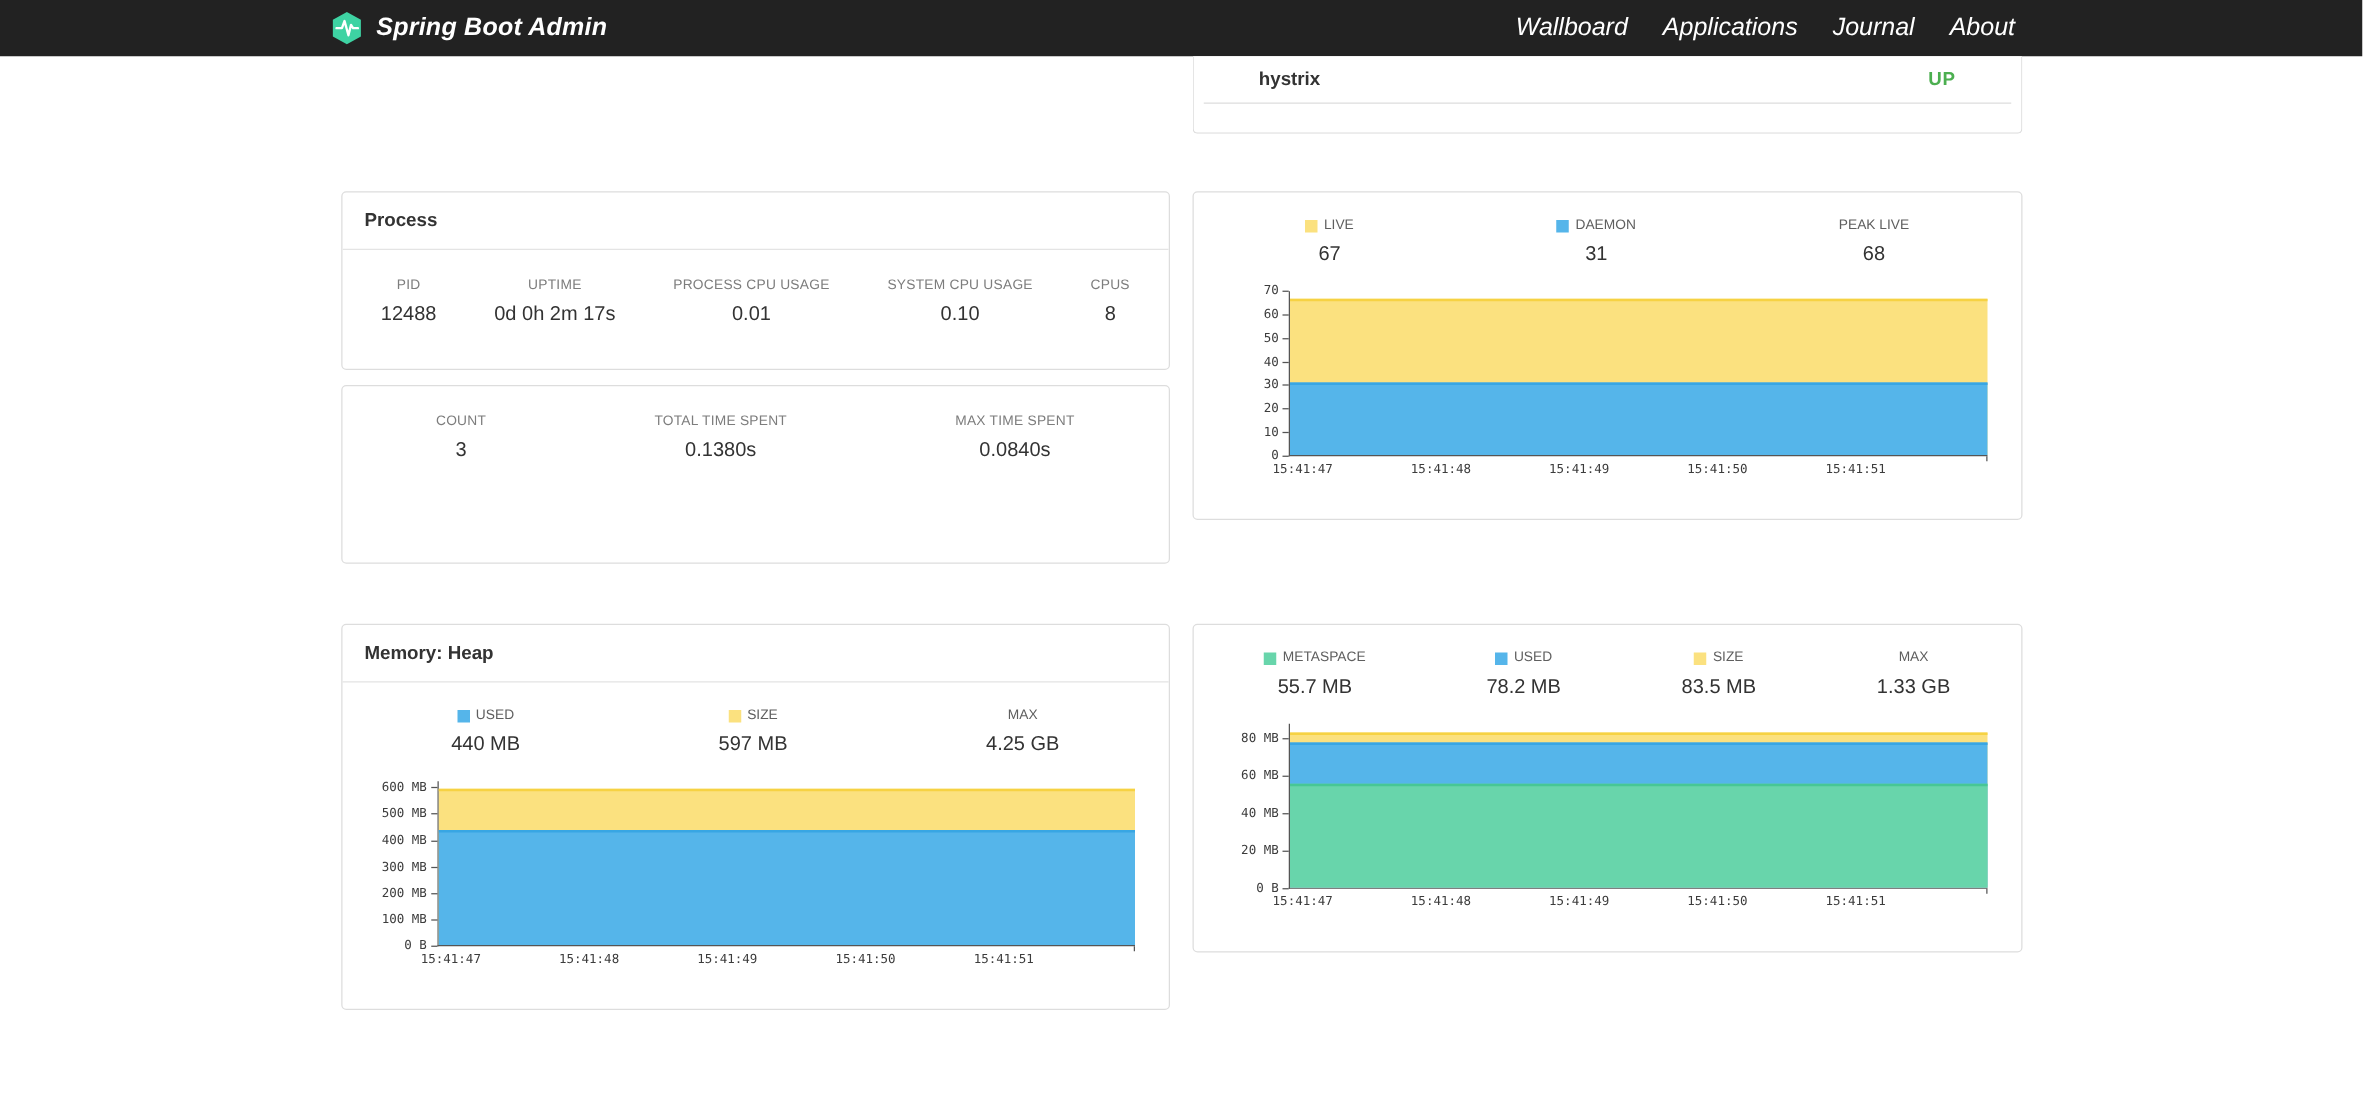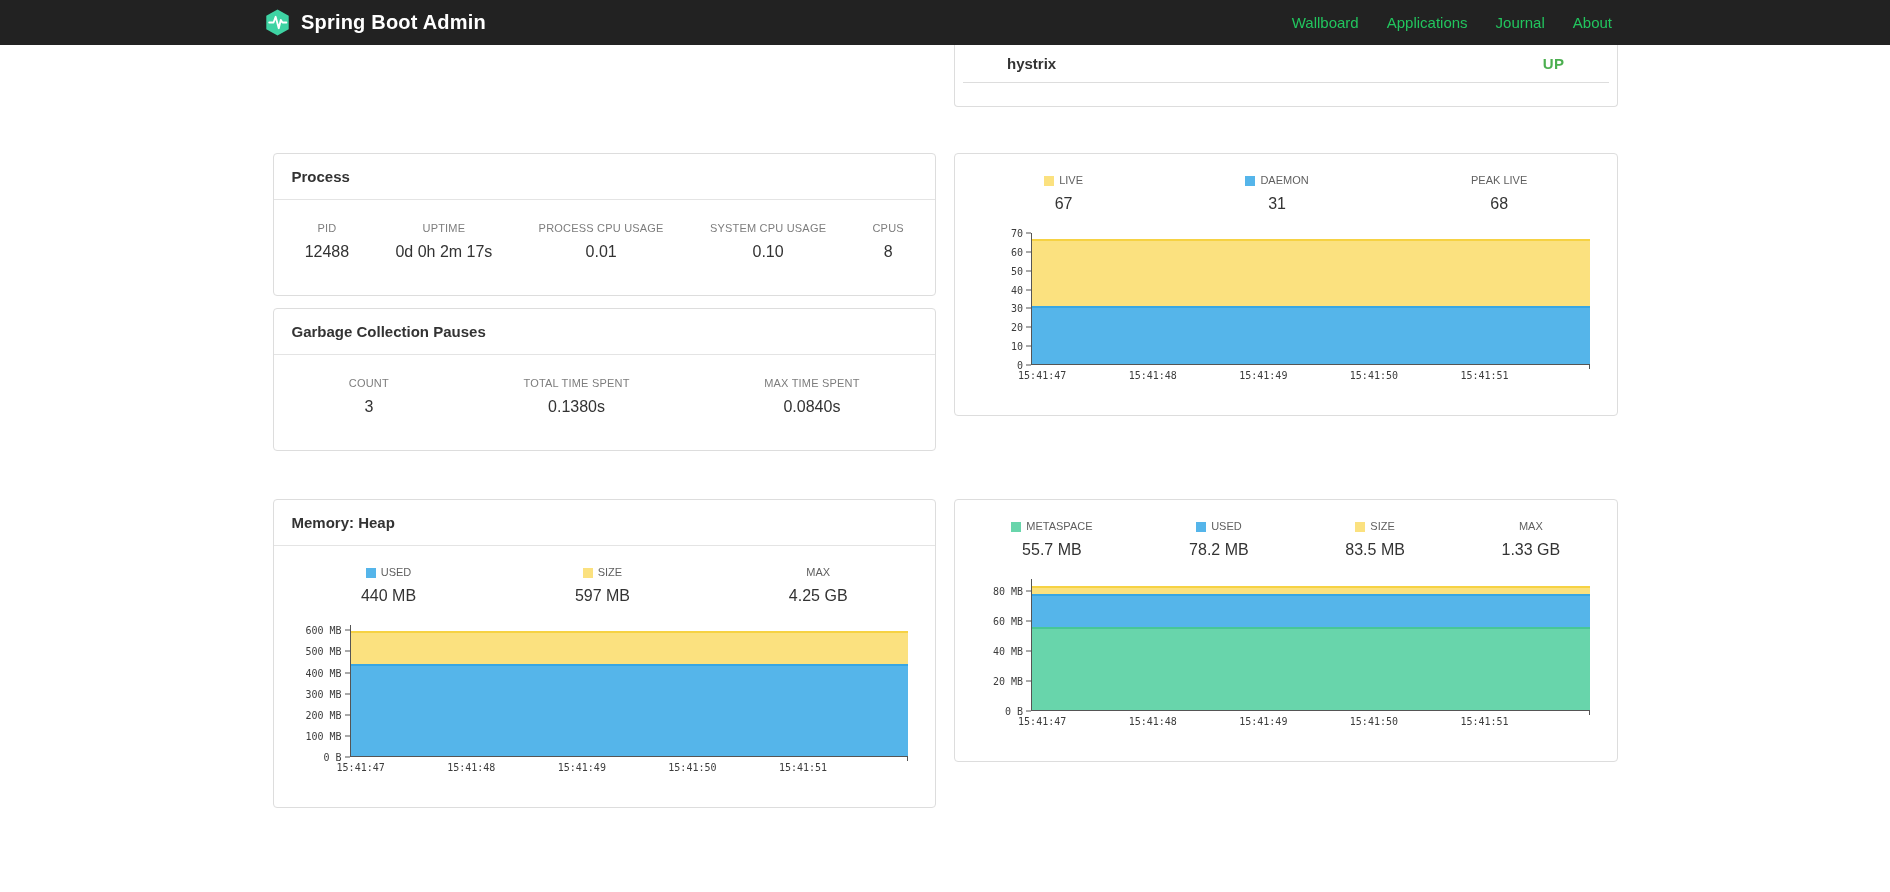--- a/index.html
+++ b/index.html
@@ -3,27 +3,27 @@
 <meta charset="utf-8">
 <style>
   * { box-sizing: border-box; margin: 0; padding: 0; }
   html, body { width: 1890px; height: 892px; overflow: hidden; }
   body {
     font-family: "Liberation Sans", "DejaVu Sans", sans-serif;
     color: #333; background: #fff;
   }
 
   
-  .navbar { height: 45px; background: #222; }
+  .navbar { height: 45px; background: #222; font-style: italic; }
   .navbar-inner { width: 1362px; height: 100%; margin: 0 auto; display: flex; align-items: center; }
   .brand { display: flex; align-items: center; gap: 10px; cursor: pointer; }
   .logo svg { display: block; }
   .brand-text { color: #fff; font-size: 20px; font-weight: bold; letter-spacing: .2px; }
   .nav-links { margin-left: auto; display: flex; align-items: center; height: 100%; }
-  .nav-link { color: #22c55e; font-size: 15px; padding: 0 14px; cursor: pointer; text-decoration: none; }
+  .nav-link { color: #ffffff; font-size: 20px; padding: 0 14px; cursor: pointer; text-decoration: none; }
 
   
   .container { width: 1345px; margin: 0 auto; }
   .row { display: flex; gap: 18px; }
   .col { flex: 1; min-width: 0; }
   .row-mid { margin-top: 46px; }
   .row-bottom { margin-top: 48px; }
 
   
   .panel { border: 1px solid #ddd; border-radius: 4px; background: #fff; }
@@ -134,21 +134,20 @@
               <div class="metric-label">SYSTEM CPU USAGE</div>
               <div class="metric-value">0.10</div>
             </div>
             <div class="metric">
               <div class="metric-label">CPUS</div>
               <div class="metric-value">8</div>
             </div>
           </div>
       </section>
       <section class="panel panel-metrics">
-        <header class="panel-header">Garbage Collection Pauses</header>
         <div class="metrics">
             <div class="metric">
               <div class="metric-label">COUNT</div>
               <div class="metric-value">3</div>
             </div>
             <div class="metric">
               <div class="metric-label">TOTAL TIME SPENT</div>
               <div class="metric-value">0.1380s</div>
             </div>
             <div class="metric">

